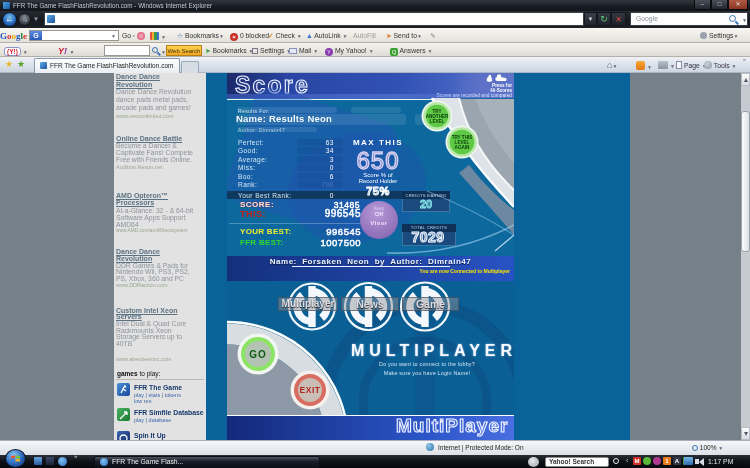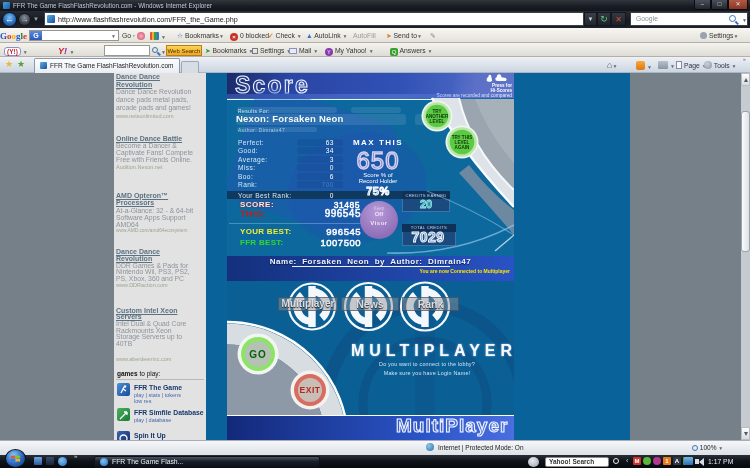--- a/index.html
+++ b/index.html
@@ -99,21 +99,20 @@
       <div class="wb">–</div>
       <div class="wb">□</div>
       <div class="wb close">✕</div>
     </div>
 <div class="abs" id="navrow"></div>
 <div class="abs" id="backbtn">←</div>
 <div class="abs" id="fwdbtn">→</div>
 <div class="abs" id="navdrop">▼</div>
 <div class="abs" id="addrbar"></div>
 <div class="abs" id="addrfav"></div>
-<div class="abs" id="addrtxt">http://www.flashflashrevolution.com/FFR_the_Game.php</div>
 <div class="abs" id="addrdrop">▼</div>
 <div class="abs" id="refbtn">↻</div>
 <div class="abs" id="stopbtn">✕</div>
 <div class="abs" id="searchbox"></div>
 <div class="abs" id="searchtxt">Google</div>
 <div class="abs" style="left:729px;top:15px;width:7px;height:7px;border:1.5px solid #3c74b8;border-radius:50%;"></div>
 <div class="abs" style="left:735px;top:22px;width:4px;height:1.5px;background:#3c74b8;transform:rotate(45deg);"></div>
 <div class="abs" style="left:742px;top:17px;font-size:5px;color:#667;">▼</div>
 
 <div class="abs" id="gbar"></div>
@@ -241,21 +240,21 @@
   <div class="a" style="left:10px;top:30px;width:150px;height:120px;background:rgba(40,85,185,.38);transform:rotate(18deg);border-radius:18px;"></div>
   <div class="a" style="left:60px;top:60px;width:140px;height:110px;background:rgba(36,80,175,.34);transform:rotate(-14deg);border-radius:50%;"></div>
 
   <div class="lpill" style="left:10px;top:34px;width:100px;height:6px;"></div>
   <div class="lpill" style="left:124px;top:34px;width:50px;height:6px;"></div>
   <div class="lpill" style="left:9px;top:41px;width:170px;height:11px;"></div>
   <div class="lpill" style="left:188px;top:41px;width:45px;height:11px;"></div>
   <div class="lpill" style="left:10px;top:54px;width:80px;height:5px;"></div>
 
   <div class="a" style="left:11px;top:34.5px;font-size:5px;color:#cfe6f2;letter-spacing:.4px;">Results For:</div>
-  <div class="a" style="left:9px;top:40px;font-size:9.5px;font-weight:bold;color:#f4faff;letter-spacing:.2px;text-shadow:0 0 1px #2a6a96;">Nexon: Forsaken Neon</div>
+  <div class="a" style="left:9px;top:40px;font-size:9.5px;font-weight:bold;color:#f4faff;letter-spacing:.2px;text-shadow:0 0 1px #2a6a96;">Name: Results Neon</div>
   <div class="a" style="left:11px;top:54px;font-size:5px;color:#a8cce0;letter-spacing:.4px;">Author: Dimrain47</div>
 
   <svg class="a" style="left:0;top:0;" width="287" height="180" viewBox="0 0 287 180">
 
     <path d="M231,26 L287,26 L287,116 Q243,76 231,26 Z" fill="#9aa5af"></path>
     <path d="M248,26 L287,26 L287,90 Q262,62 248,26 Z" fill="#a7b1ba"></path>
 
     <path d="M242,92 Q262,118 287,137 L287,162 Q256,126 232,100 Z" fill="#6d89a2"></path>
 
     <path d="M205,25 L232,25 Q244,76 287,117 L287,134 Q234,78 205,25 Z" fill="#dde3e9"></path>
@@ -372,21 +371,21 @@
       <path d="M207.6,37.0 A15,15 0 0 0 197.2,10.5" fill="none" stroke="#f4f8fc" stroke-width="7.5"></path>
       <rect x="194.3" y="5.0" width="7.4" height="41" fill="#f4f8fc"></rect>
     </g>
   </svg>
 
   <div class="band" style="left:51px;width:60px;"></div>
   <div class="band" style="left:114px;width:58px;"></div>
   <div class="band" style="left:175px;width:57px;"></div>
   <div class="a bandtxt" style="left:51px;top:224.5px;width:60px;font-size:10px;">Multiplayer</div>
   <div class="a bandtxt" style="left:114px;top:224.5px;width:58px;font-size:10.5px;">News</div>
-  <div class="a bandtxt" style="left:175px;top:224.5px;width:57px;font-size:10.5px;">Rank</div>
+  <div class="a bandtxt" style="left:175px;top:224.5px;width:57px;font-size:10.5px;">Game</div>
 
   <div class="a" style="left:77px;top:268.5px;width:260px;text-align:center;font-size:16px;font-weight:bold;color:#f6faff;letter-spacing:5px;text-shadow:0 0 2px rgba(200,220,255,.8);">MULTIPLAYER</div>
   <div class="a" style="left:70px;top:288px;width:260px;text-align:center;font-size:5.4px;color:#cfe2f4;letter-spacing:.2px;">Do you want to connect to the lobby?</div>
   <div class="a" style="left:70px;top:296.5px;width:260px;text-align:center;font-size:5.4px;color:#cfe2f4;letter-spacing:.2px;">Make sure you have Login Name!</div>
 
   <svg class="a" style="left:0;top:208px;" width="287" height="134" viewBox="0 0 287 134">
     <g>
       <circle cx="0" cy="162" r="121" fill="none" stroke="#fdfefe" stroke-width="2.5"></circle>
       <circle cx="0" cy="162" r="109" fill="none" stroke="#d8dde2" stroke-width="21"></circle>
       <circle cx="0" cy="162" r="49" fill="none" stroke="#8d99a6" stroke-width="99"></circle>

